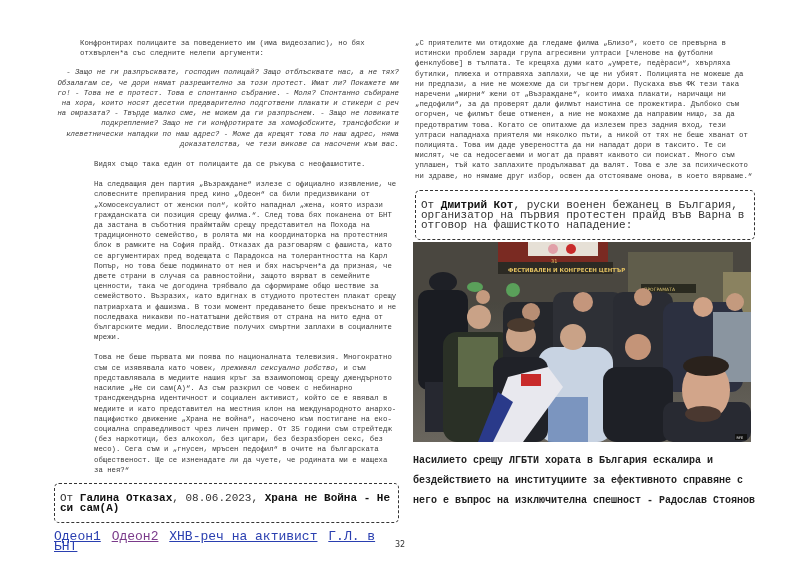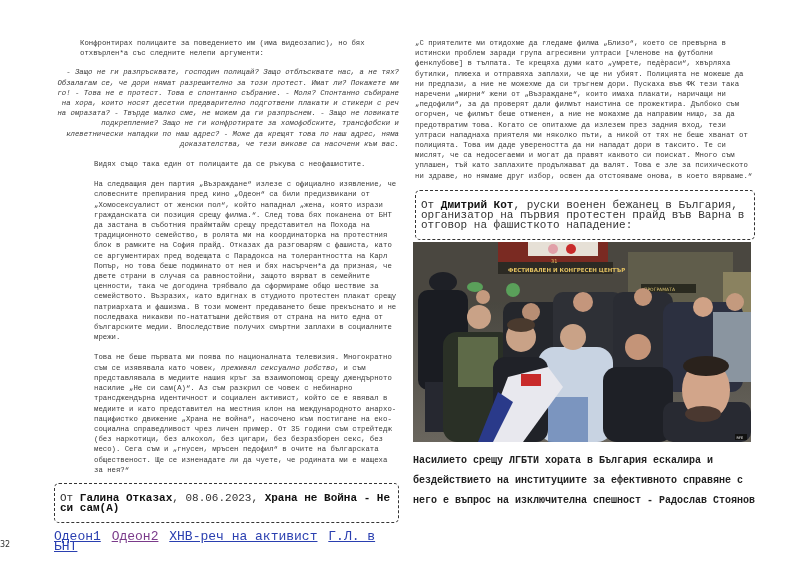--- a/index.html
+++ b/index.html
@@ -14,21 +14,21 @@
   .gap { margin-top: 10px; padding-left: 40px; }
   .credit-box { border: 1.2px dashed #333; border-radius: 5px; padding: 9px 5px;
                 font-size: 11px; line-height: 10.2px; color: #333; }
   .credit-box b { font-weight: bold; color: #111; }
   .links { margin-top: 9px; font-size: 13px; line-height: 10px; }
   .links a { text-decoration: underline; margin-right: 3px; }
   .photo { position: absolute; left: 413px; top: 242px; width: 338px; height: 200px;
            overflow: hidden; background: #5a5650; }
   .caption { position: absolute; left: 413px; top: 451px; width: 345px;
              font-size: 10px; line-height: 20px; font-weight: bold; color: #222; }
-  .page-num { position: absolute; left: 0; width: 800px; top: 540px; text-align: left;
+  .page-num { position: absolute; left: 0; width: 800px; top: 540px; text-align: center;
               font-family: "DejaVu Sans", sans-serif; font-size: 8px; color: #333; }
 </style>
 </head>
 <body>
 
 <div class="col left">
   <p class="indent-block">Конфронтирах полицаите за поведението им (има видеозапис), но бях отхвърлен*а със следните нелепи аргументи:</p>
   <p class="quote">- Защо не ги разпръсквате, господин полицай? Защо отблъсквате нас, а не тях? Обзалагам се, че дори нямат разрешително за този протест. Имат ли? Покажете ми го! - Това не е протест. Това е спонтанно събрание. - Моля? Спонтанно събиране на хора, които носят десетки предварително подготвени плакати и стикери с реч на омразата? - Твърде малко сме, не можем да ги разпръснем. - Защо не повикате подкрепление? Защо не ги конфротирате за хомофобските, трансфобски и клеветнически нападки по наш адрес? - Може да крещят това по наш адрес, няма доказателства, че тези викове са насочени към вас.</p>
   <p class="gap">Видях също така един от полицаите да се ръкува с неофашистите.</p>
   <p class="gap">На следващия ден партия „Възраждане“ излезе с официално изявление, че словесните препирания пред кино „Одеон“ са били предизвикани от „Хомосексуалист от женски пол“, който нападнал „жена, която изрази гражданската си позиция срещу филма.“. След това бях поканена от БНТ да застана в съботния праймтайм срещу представител на Похода на традиционното семейство, в ролята ми на координаторка на протестния блок в рамките на София прайд. Отказах да разговарям с фашиста, като се аргументирах пред водещата с Парадокса на толерантността на Карл Попър, но това беше подминато от нея и бях насърчен*а да призная, че двете страни в случая са равностойни, защото вярват в семейните ценности, така че догодина трябвало да сформираме общо шествие за семейството. Възразих, като вдигнах в студиото протестен плакат срещу патриархата и фашизма. В този момент предаването беше прекъснато и не последваха никакви по-нататъшни действия от страна на нито една от българските медии. Впоследствие получих смъртни заплахи в социалните мрежи.</p>

